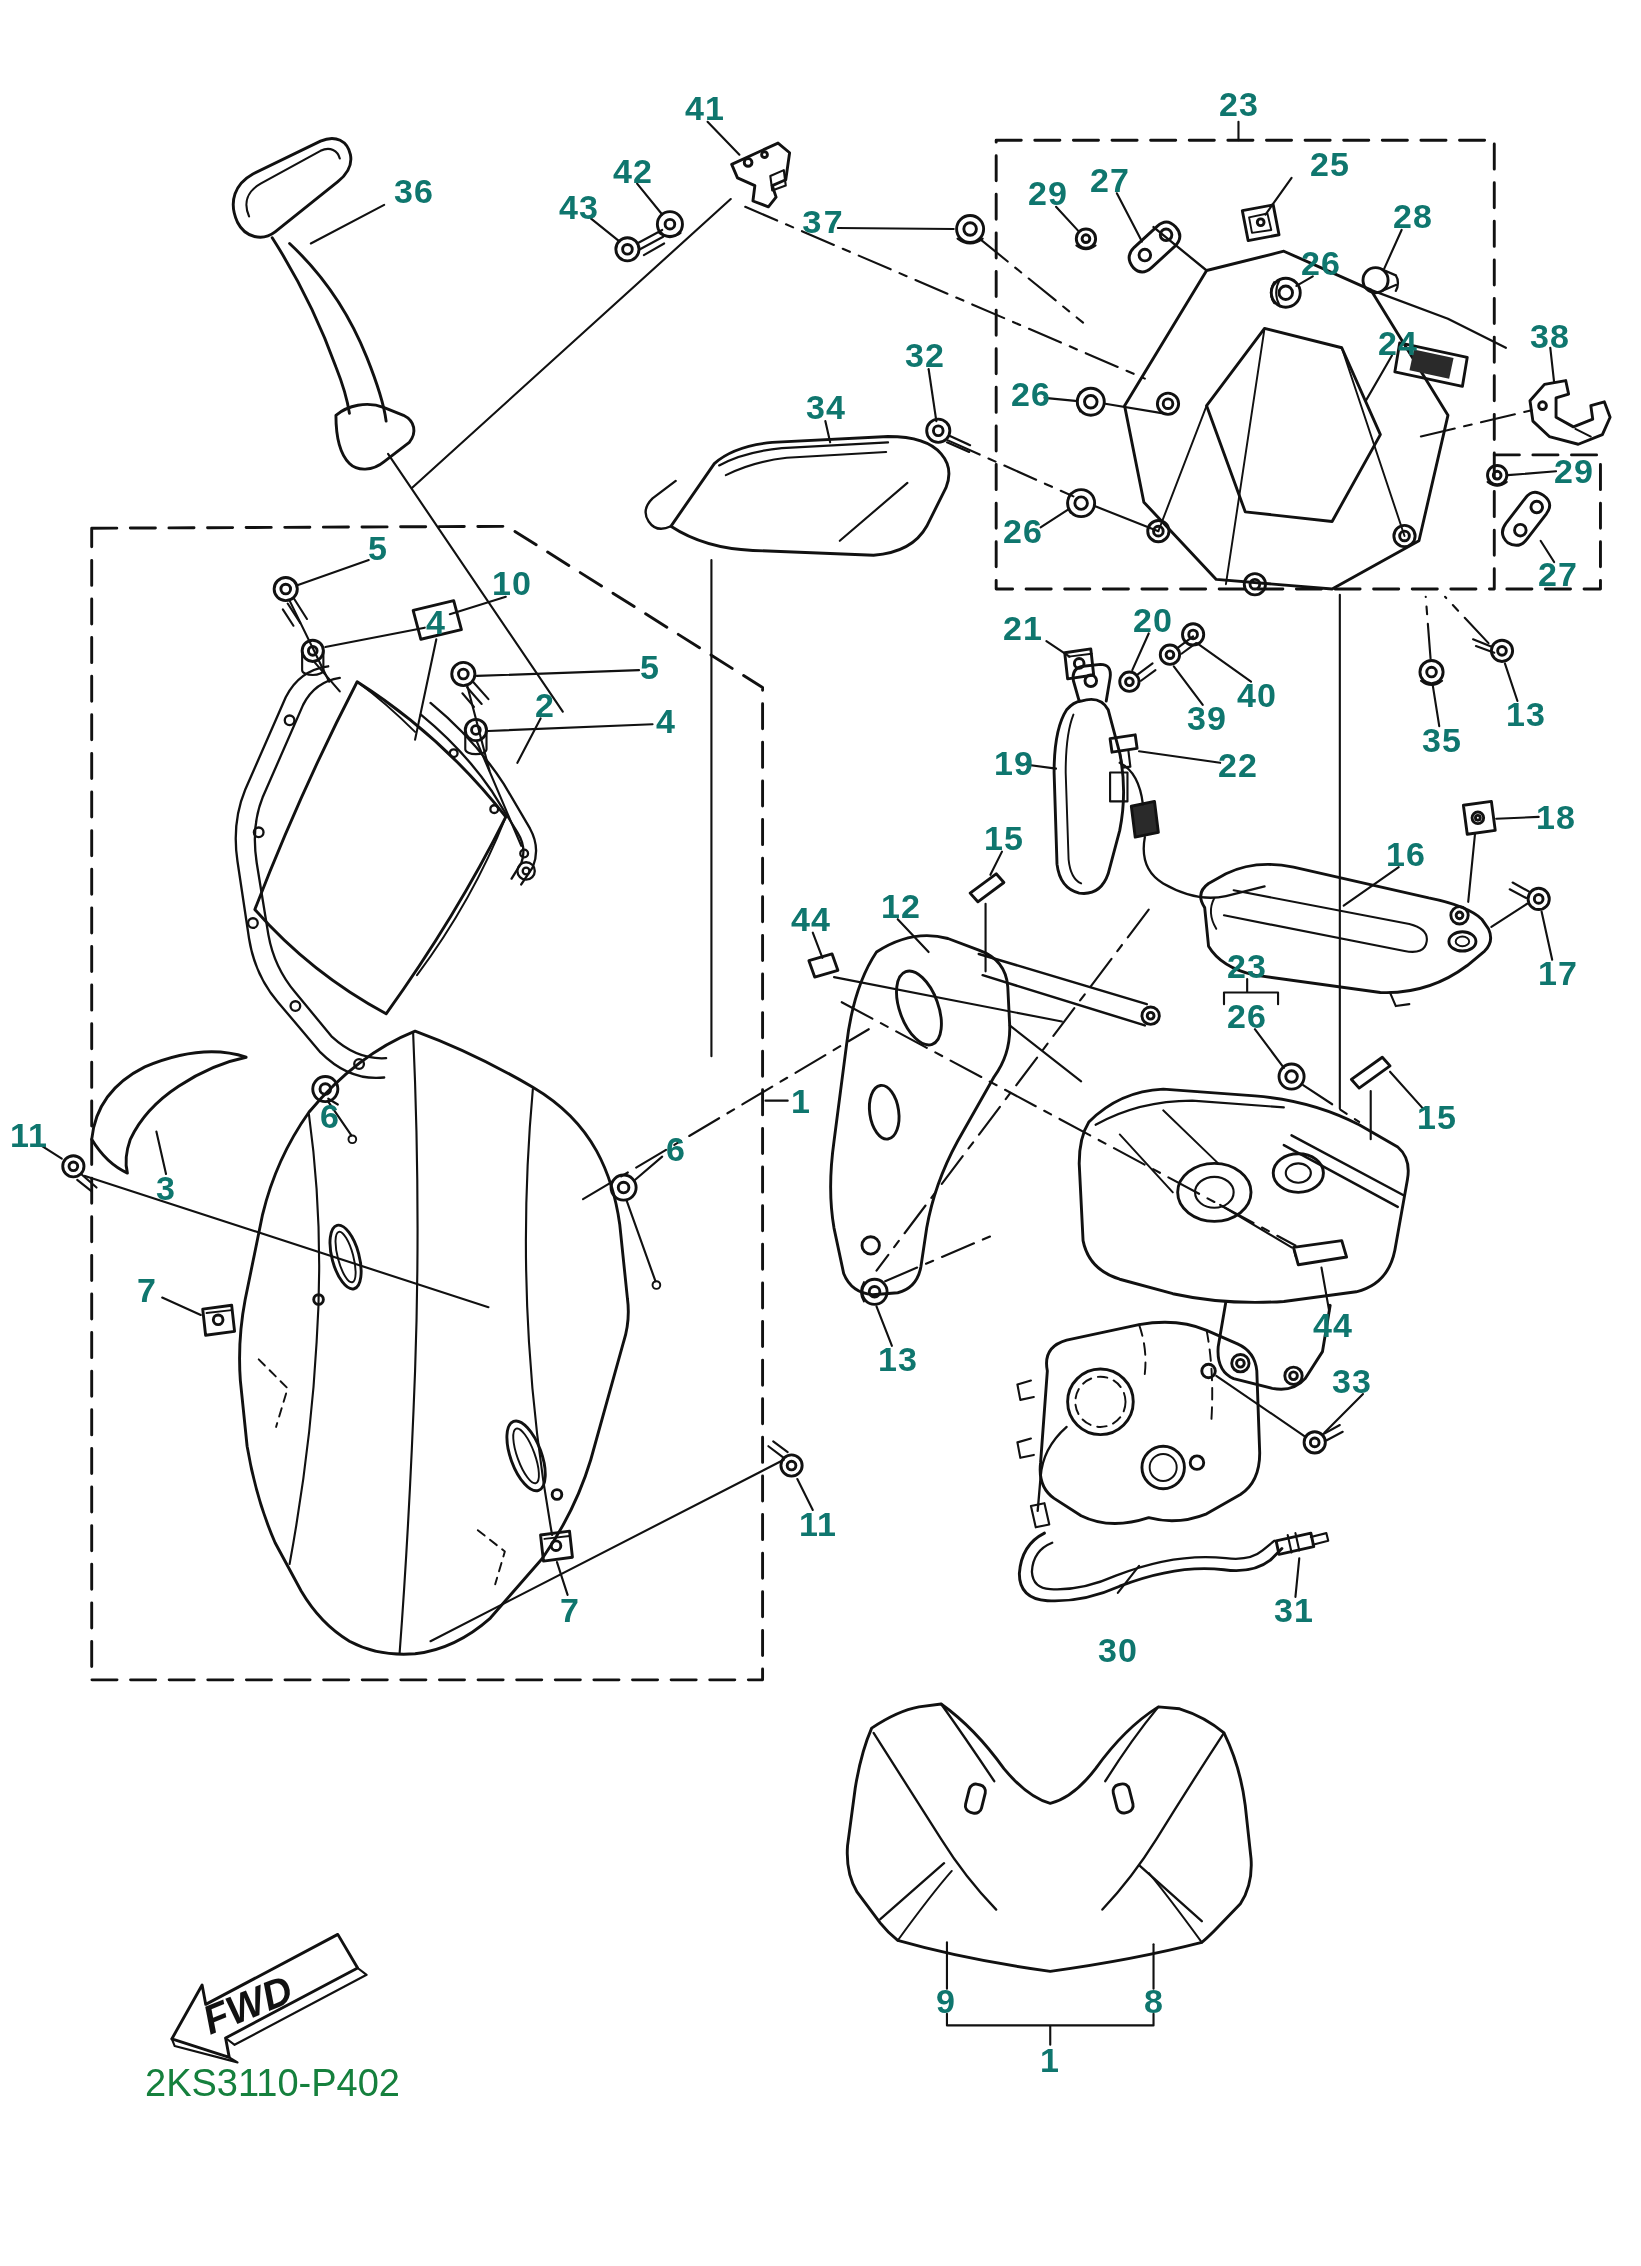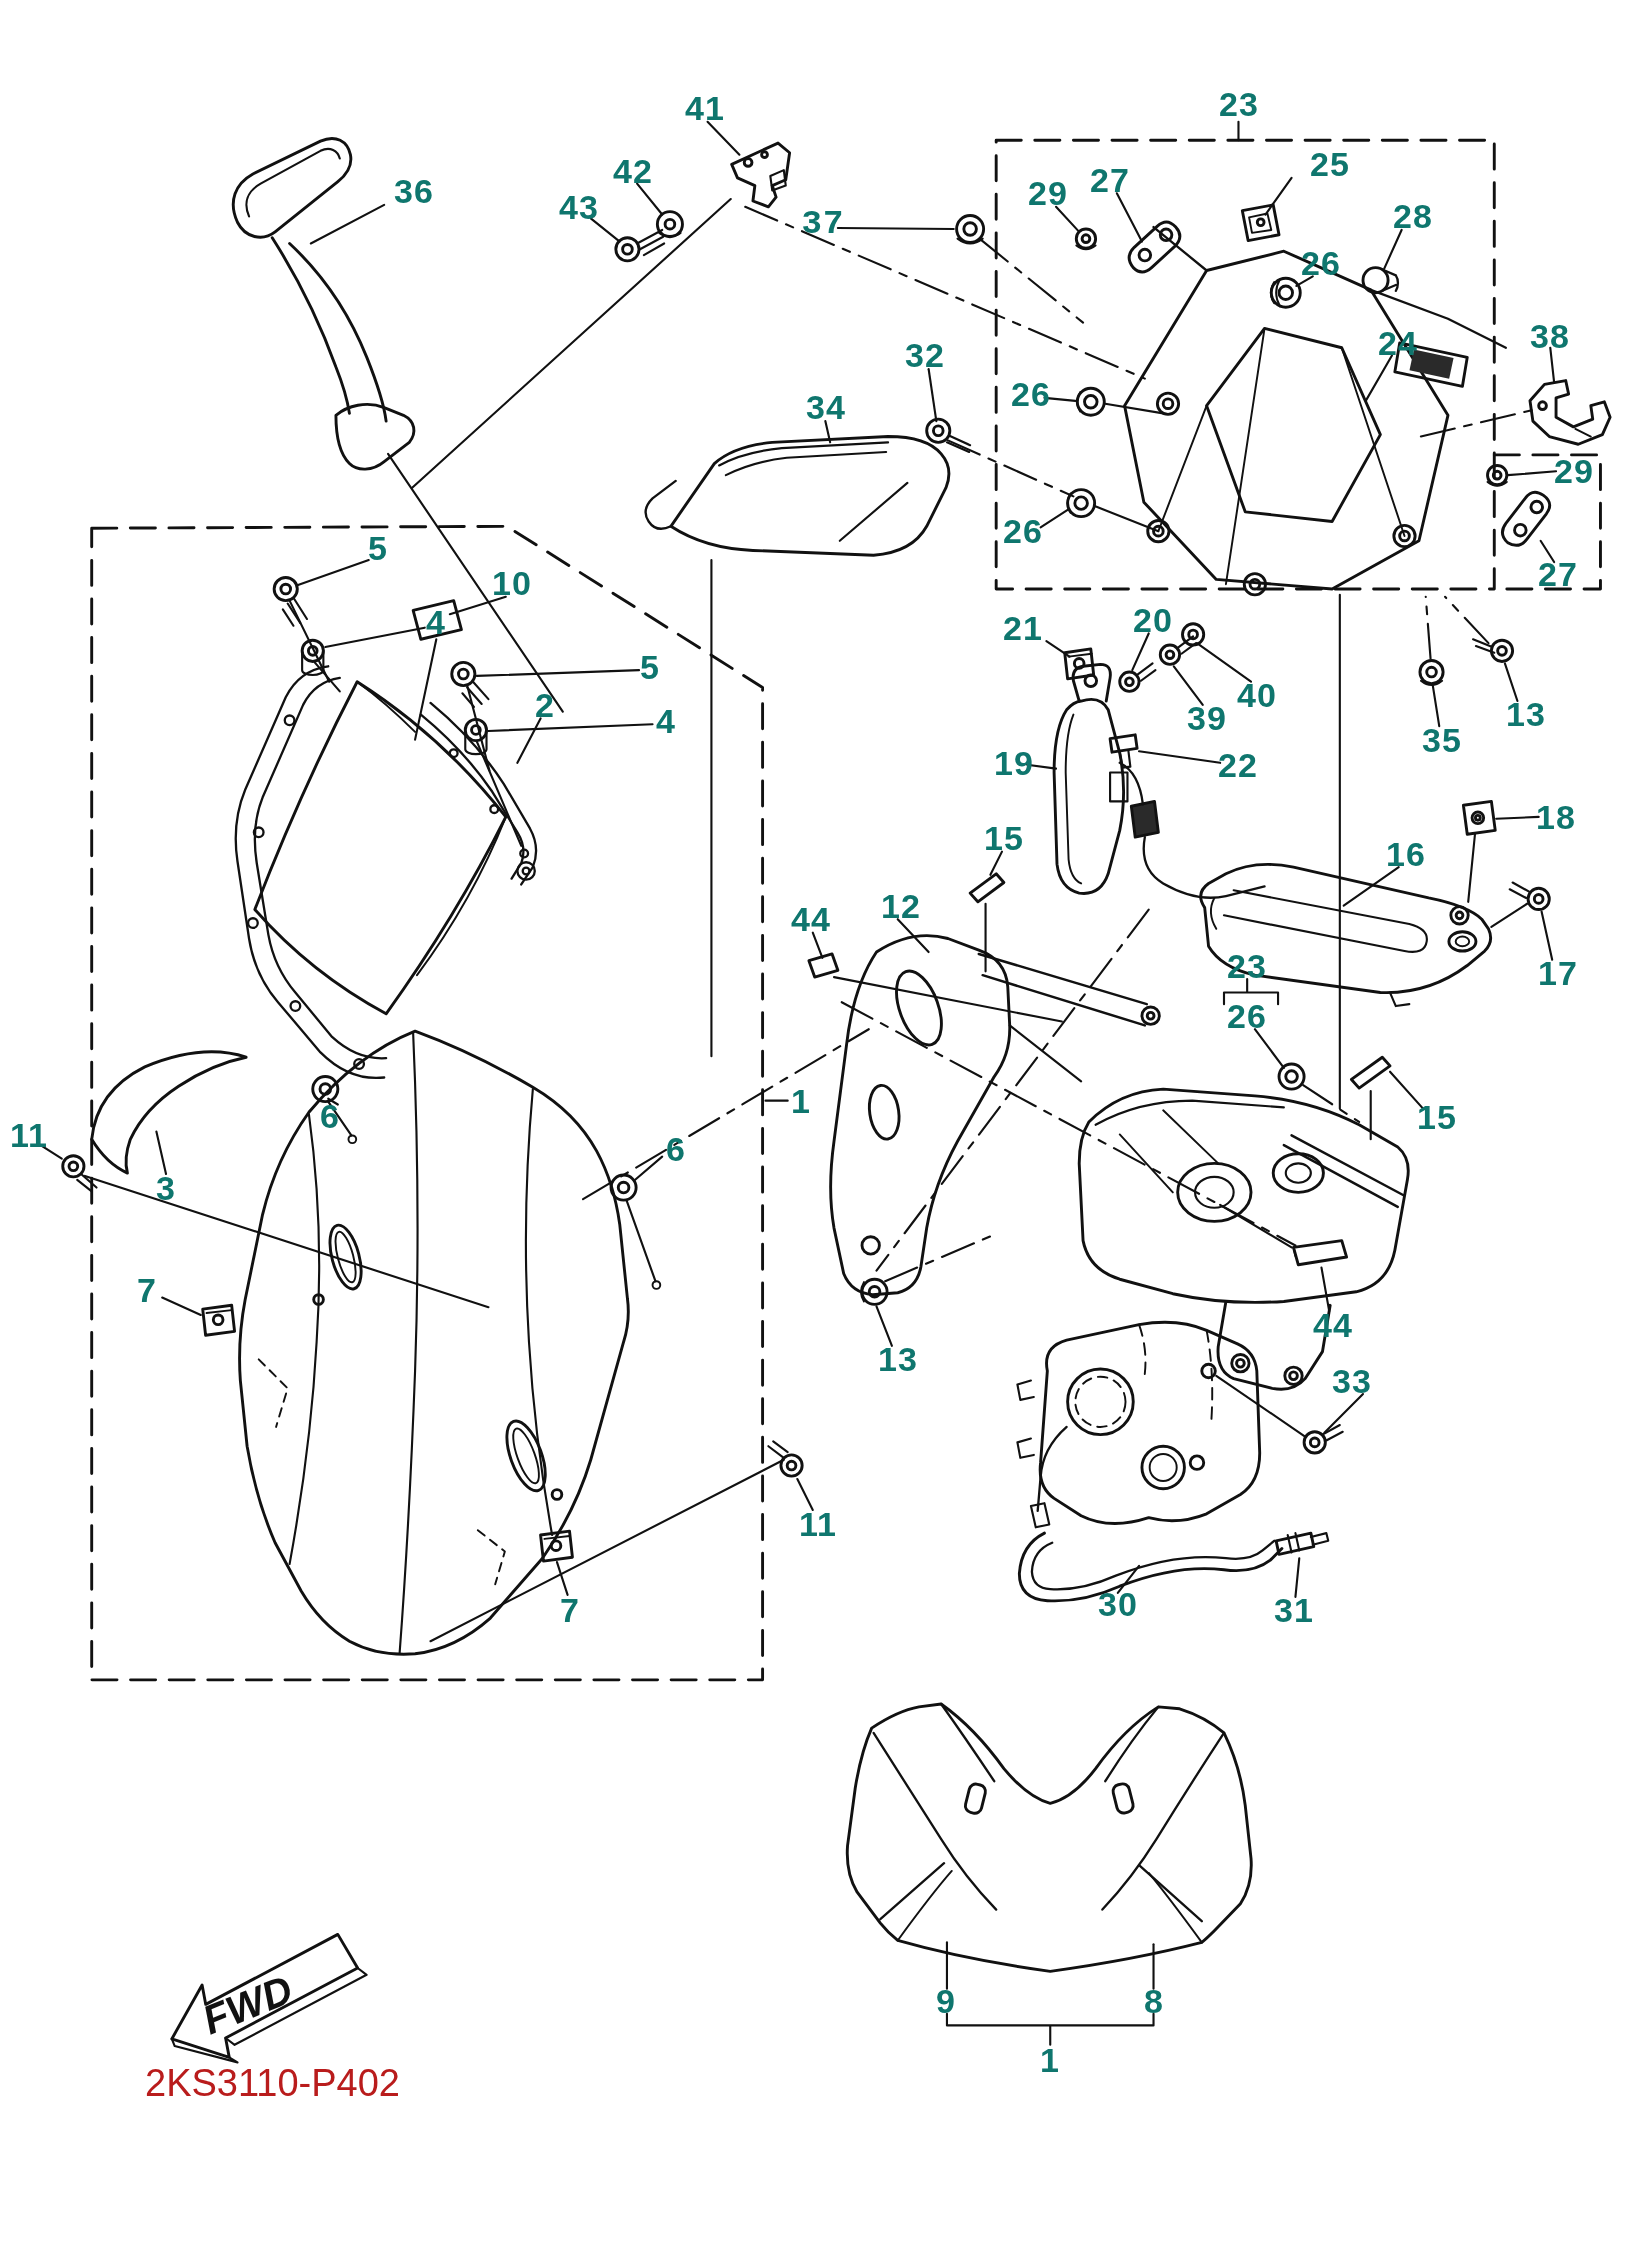--- a/index.html
+++ b/index.html
@@ -8,21 +8,21 @@
     font-family:"Liberation Sans", sans-serif; overflow:hidden;
   }
   #art { position:absolute; left:0; top:0; }
   .callout {
     position:absolute; transform:translate(-50%,-50%);
     font:700 34px/1 "Liberation Sans", sans-serif; color:#0f766e;
     letter-spacing:1px; white-space:nowrap;
   }
   #part-code {
     position:absolute; left:145px; top:2064px;
-    font:400 38px/1 "Liberation Sans", sans-serif; color:#b91c1c;
+    font:400 38px/1 "Liberation Sans", sans-serif; color:#15803d;
   }
 </style>
 </head>
 <body>
 
 <div id="page">
 
 <svg id="art" width="1641" height="2266" viewBox="0 0 1700 2347" fill="none" stroke="#111" stroke-width="3" stroke-linecap="round" stroke-linejoin="round">
 
   <g stroke-dasharray="26 14">
@@ -532,21 +532,21 @@
       <div class="callout" style="left: 330px; top: 1116px;">6</div>
       <div class="callout" style="left: 676px; top: 1149px;">6</div>
       <div class="callout" style="left: 29px; top: 1135px;">11</div>
       <div class="callout" style="left: 166px; top: 1188px;">3</div>
       <div class="callout" style="left: 147px; top: 1290px;">7</div>
       <div class="callout" style="left: 898px; top: 1359px;">13</div>
       <div class="callout" style="left: 1333px; top: 1325px;">44</div>
       <div class="callout" style="left: 1352px; top: 1381px;">33</div>
       <div class="callout" style="left: 818px; top: 1524px;">11</div>
       <div class="callout" style="left: 570px; top: 1610px;">7</div>
-      <div class="callout" style="left: 1118px; top: 1604px; text-align: right;">30</div>
+      <div class="callout" style="left: 1118px; top: 1650px; text-align: right;">30</div>
       <div class="callout" style="left: 1294px; top: 1610px;">31</div>
       <div class="callout" style="left: 946px; top: 2001px;">9</div>
       <div class="callout" style="left: 1154px; top: 2001px;">8</div>
       <div class="callout" style="left: 1050px; top: 2060px;">1</div>
     </div>
 
   <div id="part-code">2KS3110-P402</div>
 </div>
 
 

